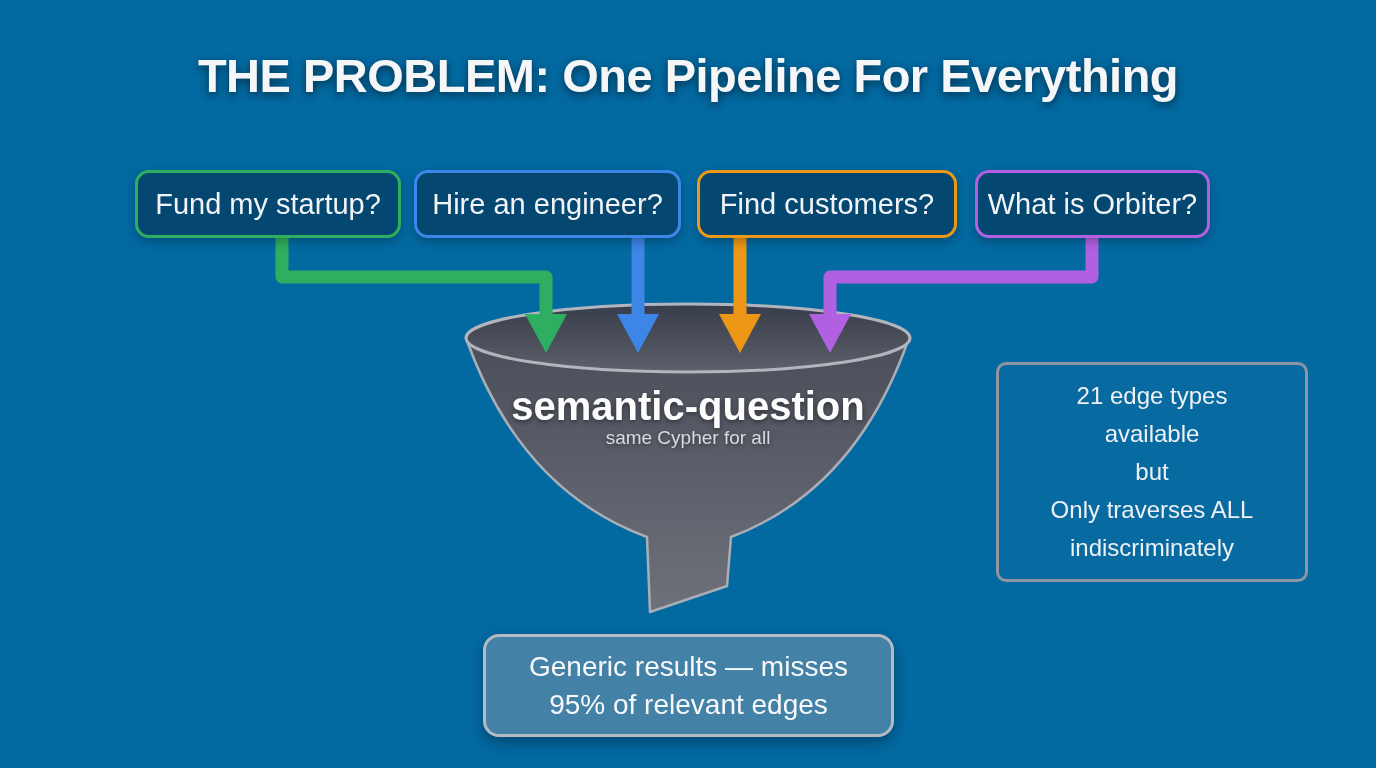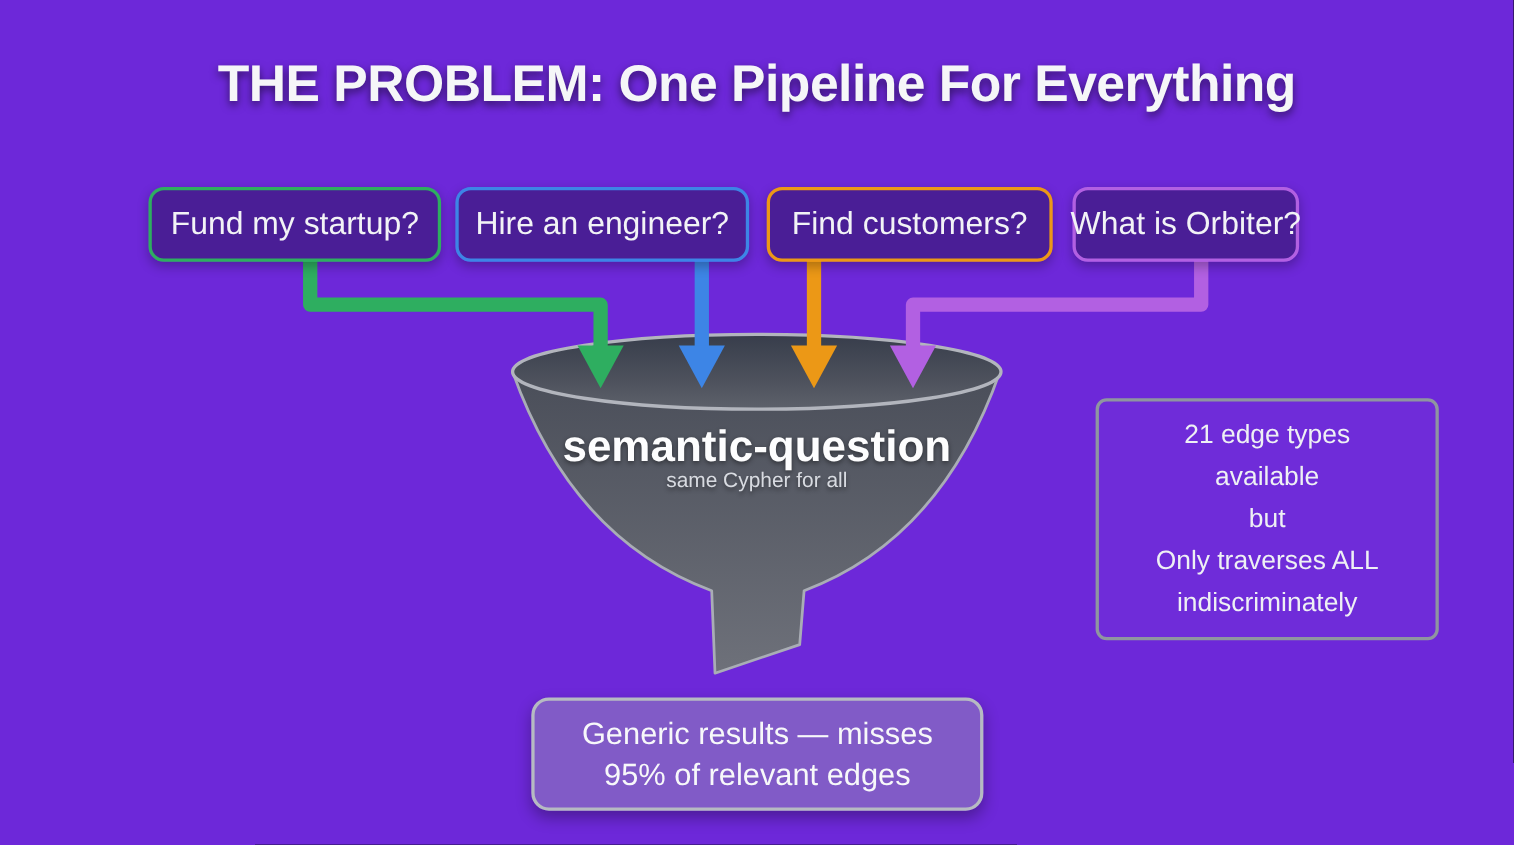--- a/index.html
+++ b/index.html
@@ -1,19 +1,19 @@
 <!DOCTYPE html>
 <html><head>
 <meta charset="utf-8">
 <style>
   html, body { margin: 0; padding: 0; background: #0a0d1b; }
   .canvas {
     position: relative;
     width: 1376px; height: 768px;
-    background: #6d28d9;
+    background: #0369a1;
     overflow: hidden;
     font-family: "Liberation Sans", sans-serif;
   }
   .title {
     position: absolute;
     left: 0; right: 0; top: 48px;
     margin: 0;
     text-align: center;
     font-size: 47px;
     font-weight: 700;
@@ -30,21 +30,21 @@
     background: rgba(9,12,26,0.35);
     display: flex; align-items: center; justify-content: center;
     font-size: 29px;
     color: #f2f3f6;
     box-shadow: 0 4px 10px rgba(0,0,0,0.25);
     white-space: nowrap;
   }
   .qbox-1 { left: 135px; width: 266px; }
   .qbox-2 { left: 414px; width: 267px; }
   .qbox-3 { left: 697px; width: 260px; }
-  .qbox-4 { left: 975px; width: 206px; }
+  .qbox-4 { left: 975px; width: 235px; }
   svg.diagram { position: absolute; left: 0; top: 0; }
   .funnel-label {
     position: absolute;
     left: 468px; top: 384px; width: 440px;
     text-align: center;
     font-size: 40px; font-weight: 700;
     color: #fdfdfe;
     text-shadow: 0 2px 5px rgba(0,0,0,0.45);
   }
   .funnel-sublabel {

